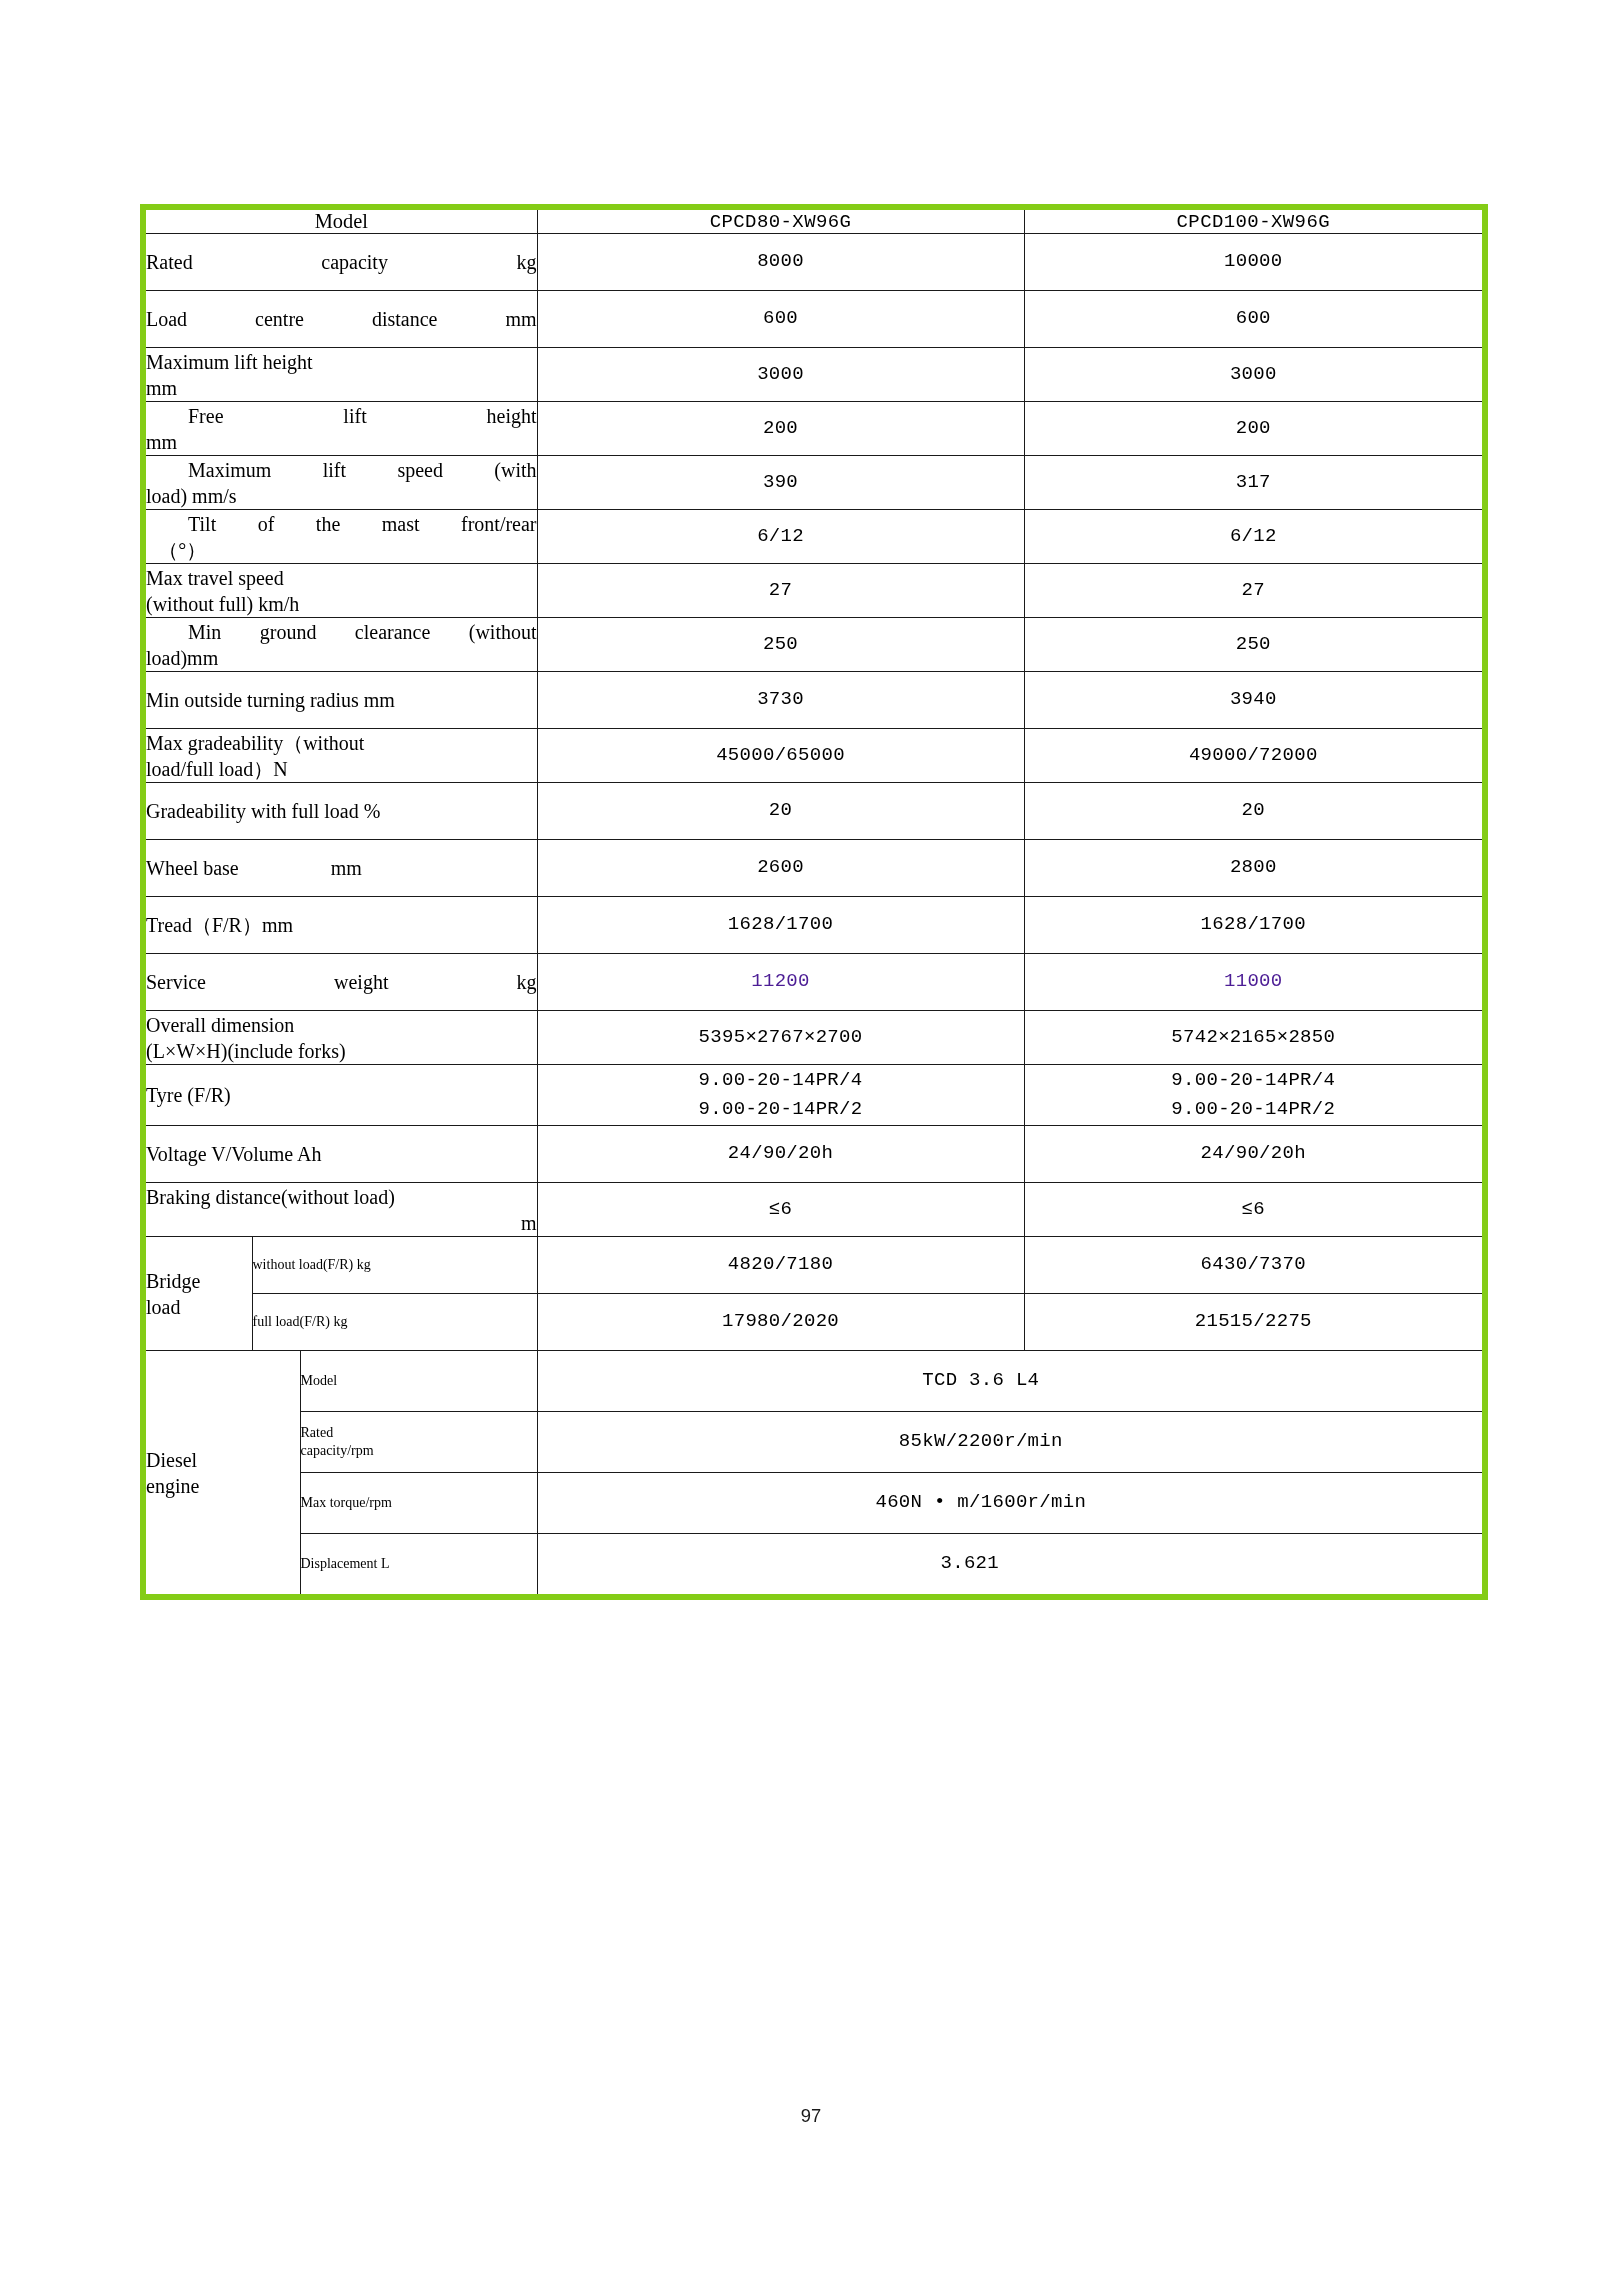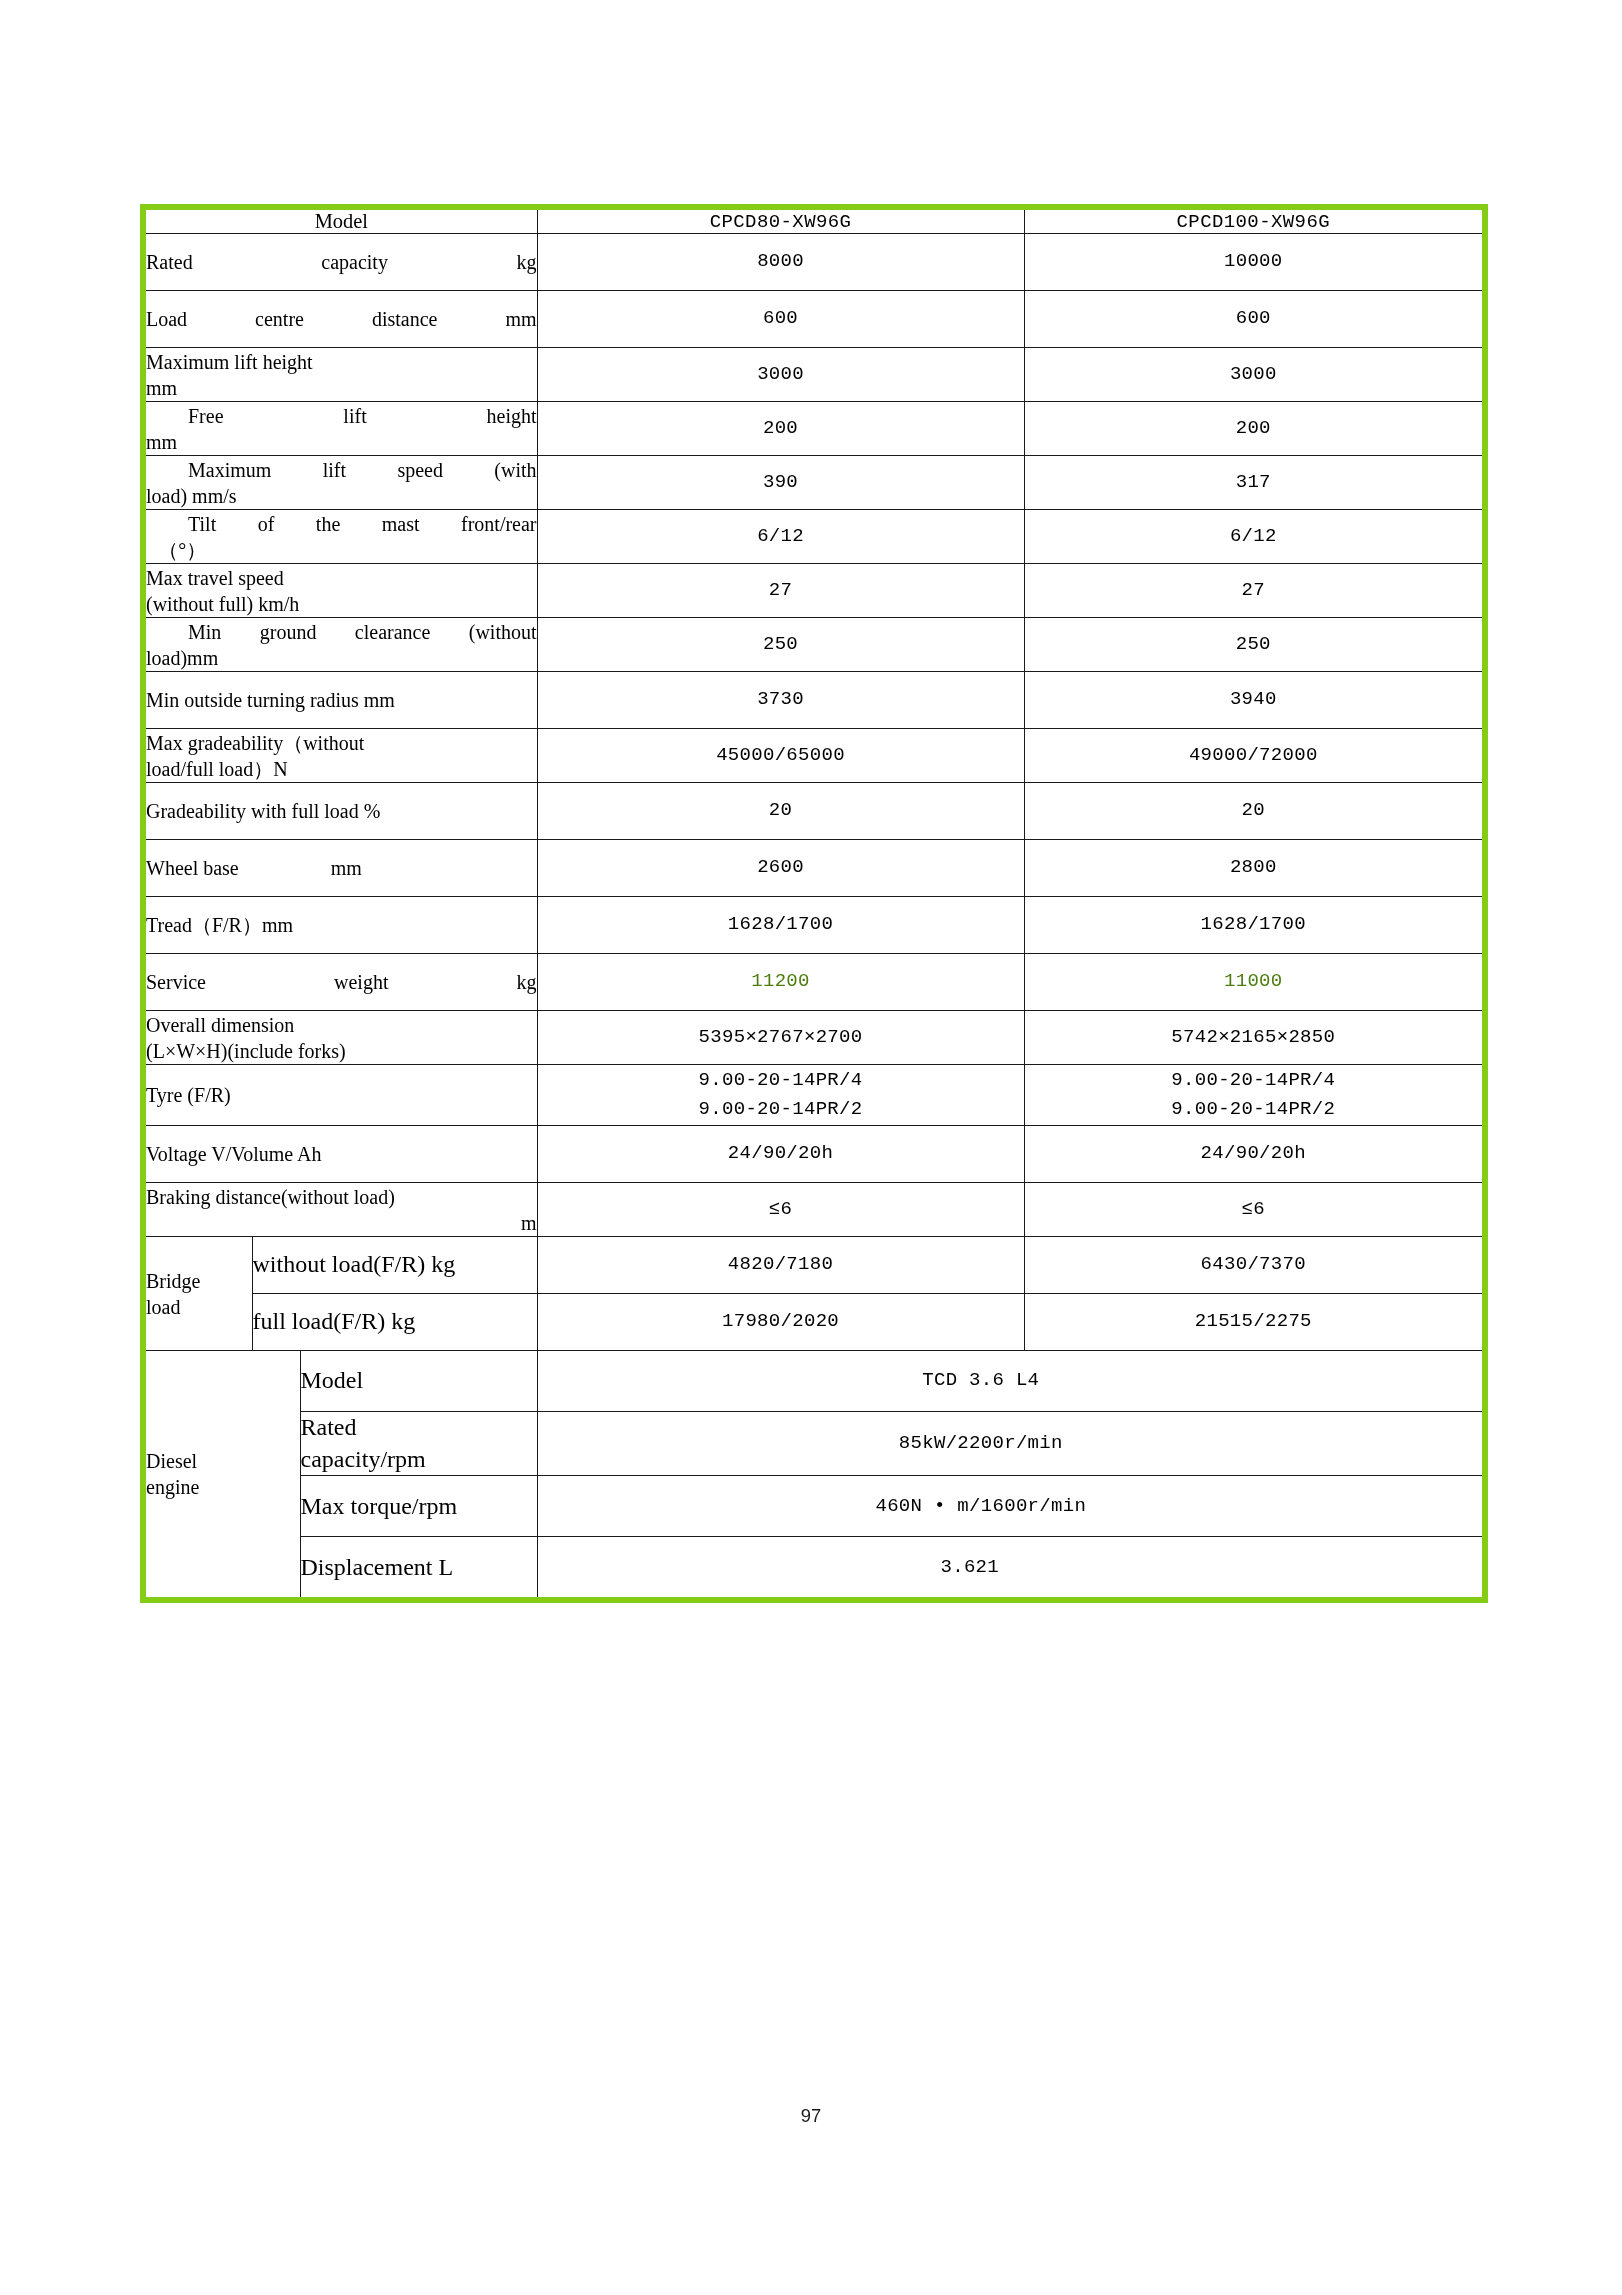--- a/index.html
+++ b/index.html
@@ -72,21 +72,21 @@
   
   .val {
     font-family: "Liberation Mono", "DejaVu Sans Mono", monospace;
     font-size: 19px;
     color: #000000;
     text-align: center;
     line-height: 1.45;
     padding: 6.8px 4.1px;
     letter-spacing: 0.3px;
   }
-  .val.red { color: #4d7c0f; }
+  .val.red { color: #4c1d95; }
   .val.two-line { line-height: 1.55; }
 
   
   .val.merged { }
   .val.merged .inner {
     display: block;
     
     transform: translateX(-29px);
   }
 
@@ -108,21 +108,21 @@
   
   .grp {
     font-family: "Liberation Serif", serif;
     font-size: 20px;
     text-align: left;
     padding: 6.8px 8.2px 6.8px 11px;
     line-height: 1.30;
   }
   .sub {
     font-family: "Liberation Serif", serif;
-    font-size: 24px;
+    font-size: 14px;
     text-align: left;
     padding: 6.8px 9.5px 6.8px 12.3px;
     line-height: 1.30;
   }
   .sub.two {
     line-height: 1.32;
   }
 
   
   #page-number {

